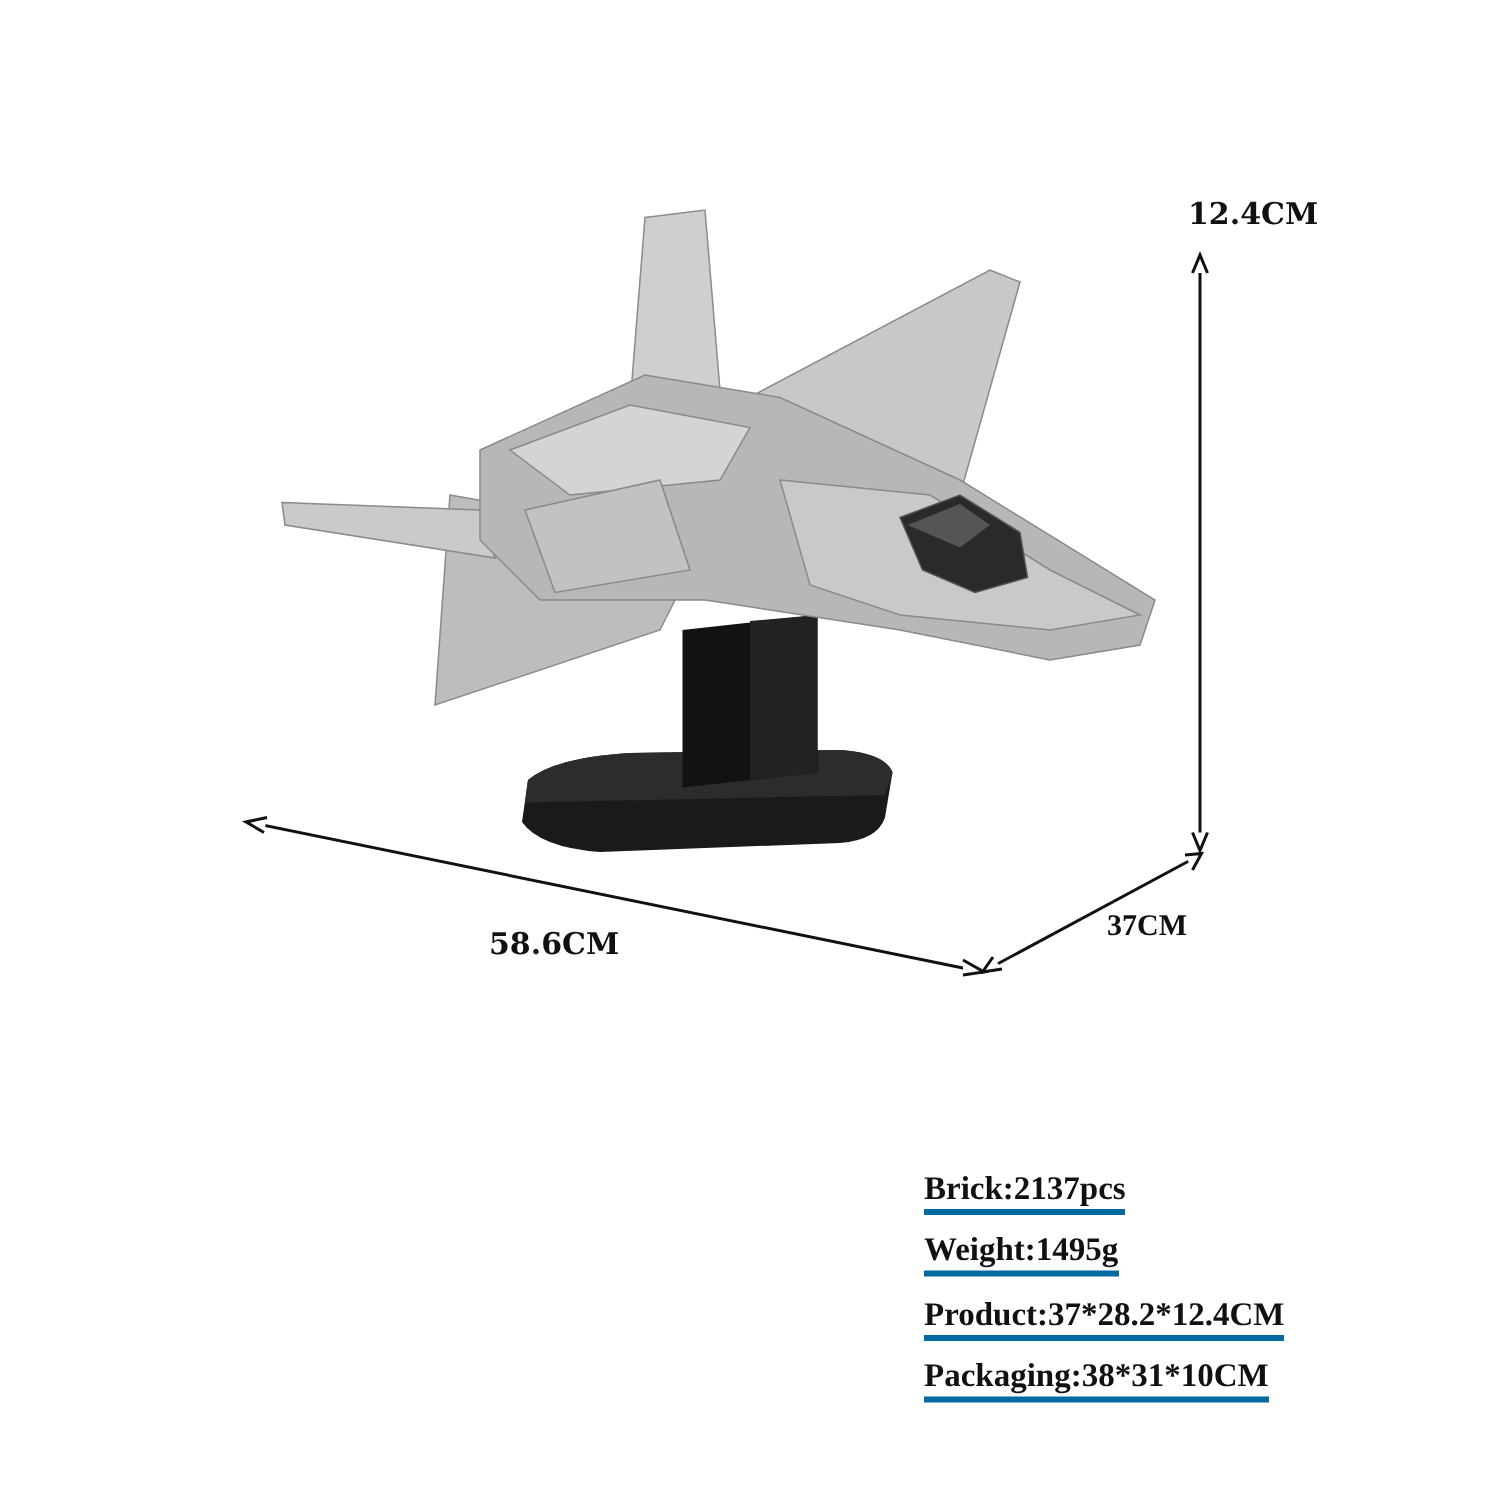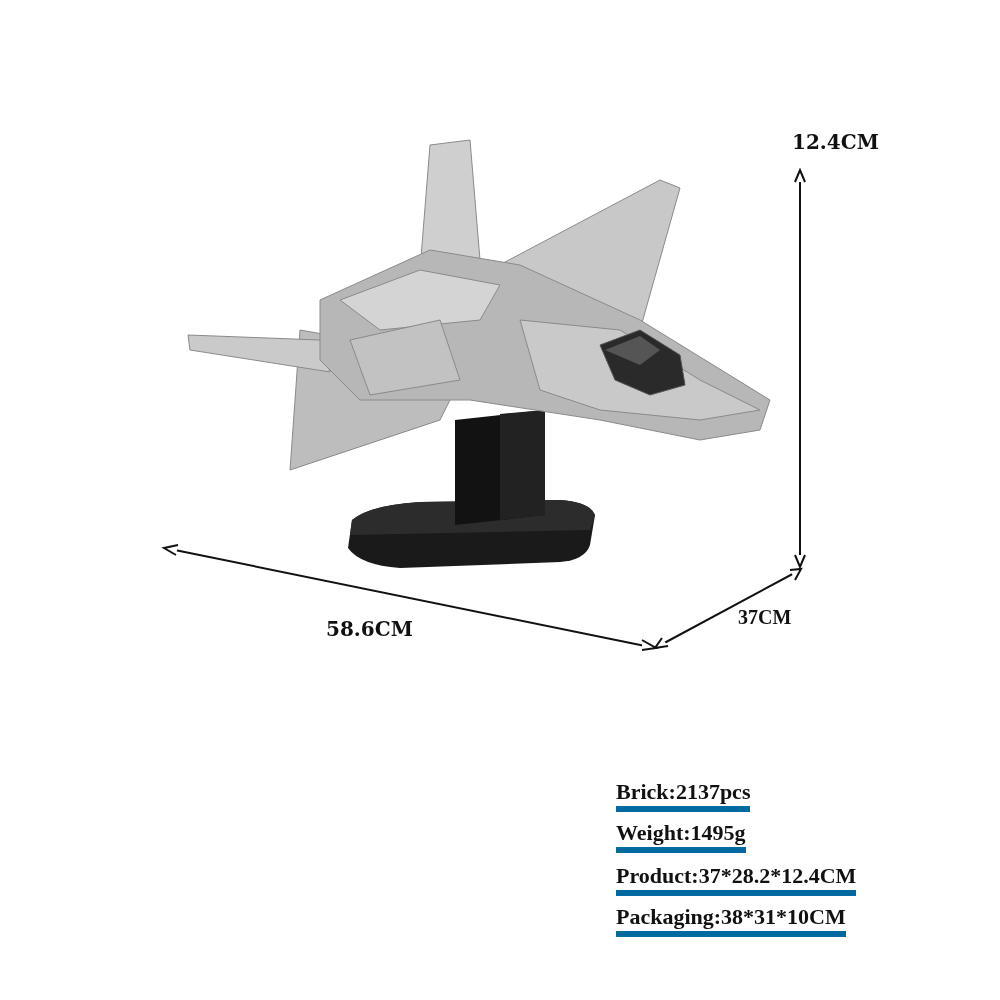--- a/index.html
+++ b/index.html
@@ -1,18 +1,18 @@
 <!DOCTYPE html>
 <html><head>
 <meta charset="utf-8">
 <style>
   html, body { margin:0; padding:0; background:#ffffff; }
   body { width:1000px; height:1000px; position:relative; overflow:hidden; font-family:"DejaVu Serif", "Liberation Serif", serif; }
   .label { position:absolute; font-weight:bold; color:#111; font-size:20px; font-family:"DejaVu Serif","Liberation Serif",serif; }
-  .spec { position:absolute; left:616px; font-weight:bold; font-size:22px; color:#111; border-bottom:6px solid #0369a1; padding-bottom:1px; font-family:"Liberation Serif","DejaVu Serif",serif; white-space:nowrap; }
+  .spec { position:absolute; left:616px; font-weight:bold; font-size:22px; color:#111; border-bottom:4px solid #0369a1; padding-bottom:1px; font-family:"Liberation Serif","DejaVu Serif",serif; white-space:nowrap; }
   svg { position:absolute; left:0; top:0; }
 </style>
 </head>
 <body>
 
 <svg width="1000" height="1000" viewBox="0 0 1000 1000">
 
   <g>
     <path d="M352 520 Q370 505 420 502 L560 500 Q590 502 595 515 L590 545 Q585 560 560 562 L400 568 Q360 565 348 548 Z" fill="#1a1a1a"></path>
     <path d="M352 520 Q370 505 420 502 L560 500 Q590 502 595 515 L590 530 L350 535 Z" fill="#2c2c2c"></path>

